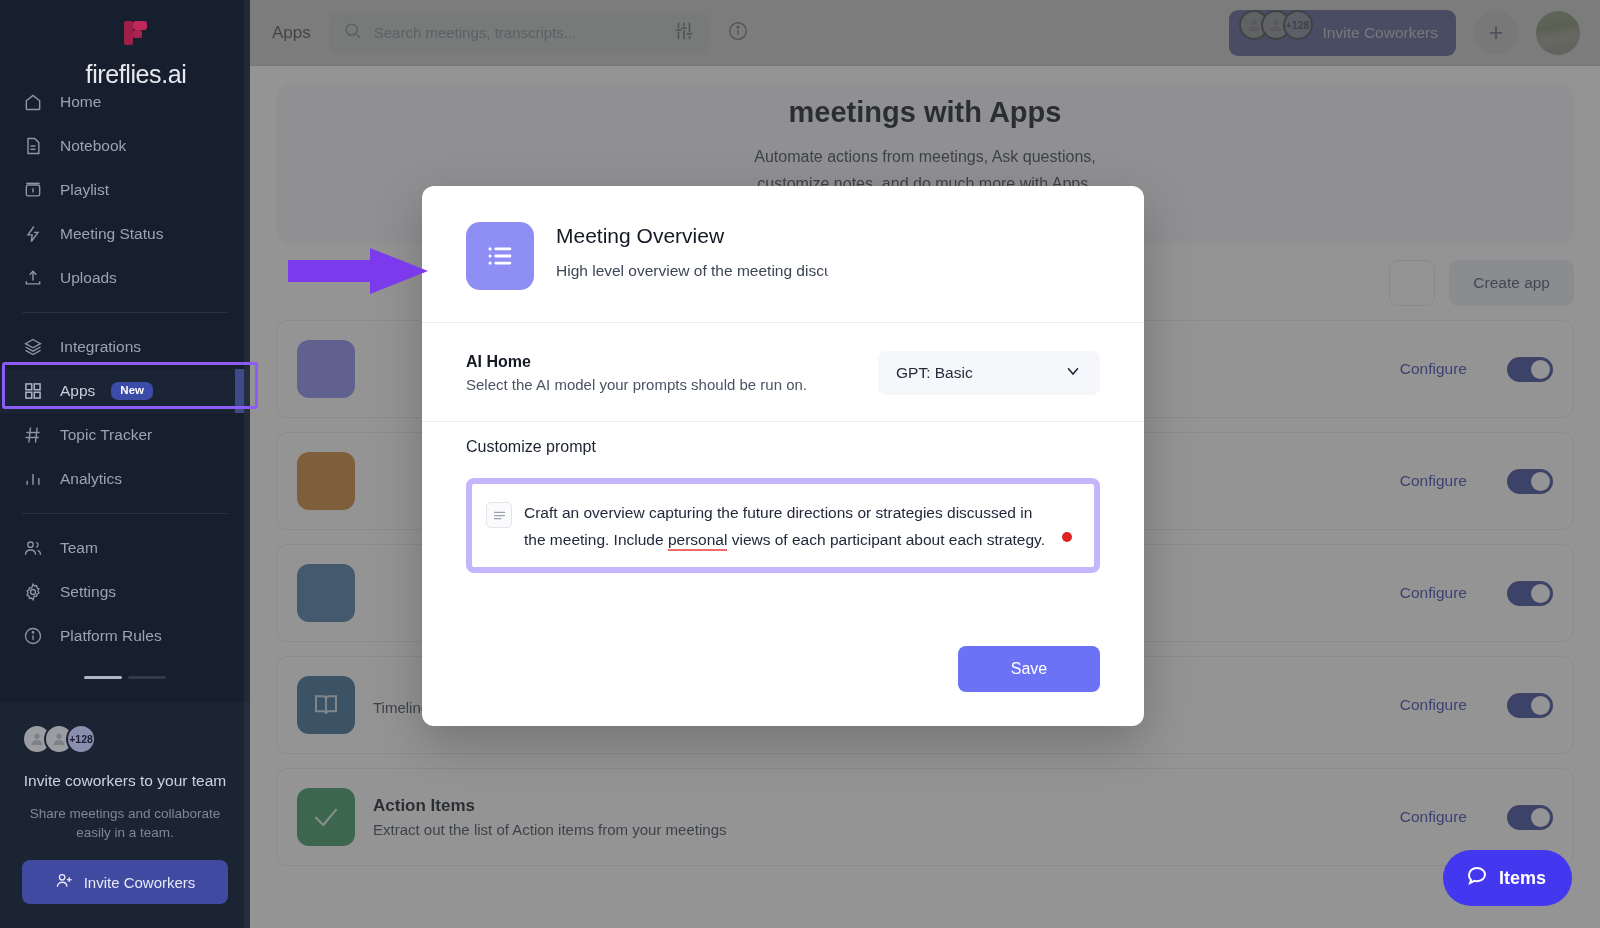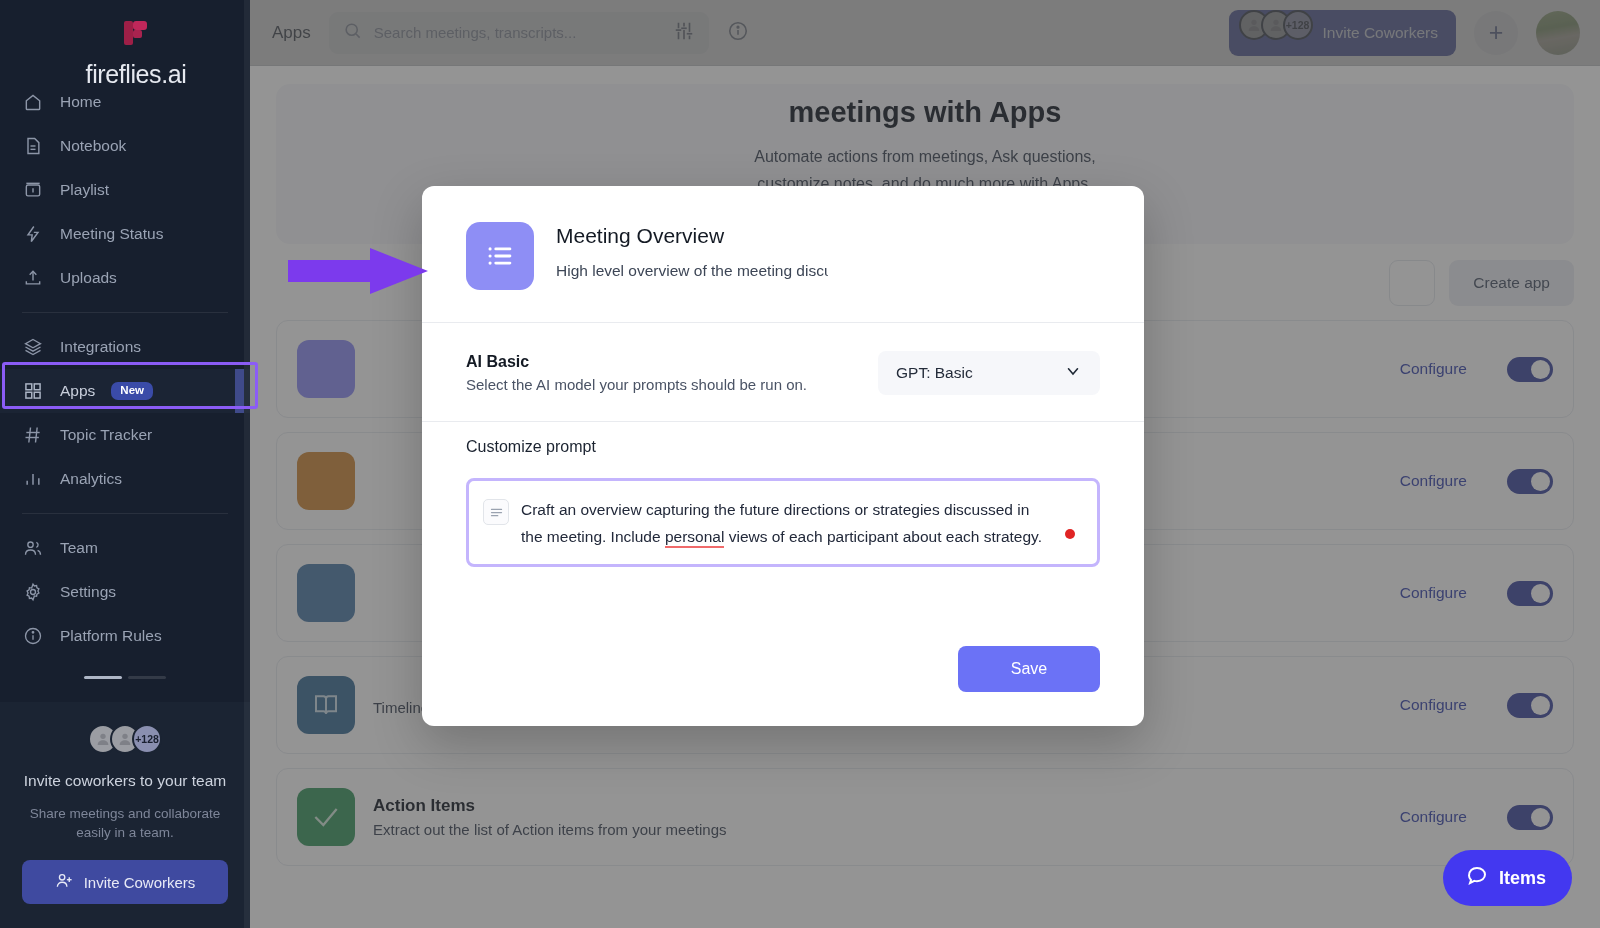--- a/index.html
+++ b/index.html
@@ -57,21 +57,21 @@
   .pager {
     display: flex; gap: 6px; justify-content: center; margin-top: 18px; margin-bottom: 16px;
   }
   .pager span { display: block; width: 38px; height: 3px; border-radius: 2px; background: rgba(255,255,255,0.12); }
   .pager span.on { background: #aeb6c6; }
 
   .invite-panel {
     margin-top: auto; background: #1b2433; padding: 22px 22px 24px 22px;
     text-align: center;
   }
-  .avatar-stack { display: flex; justify-content: center; margin-bottom: 16px; }
+  .avatar-stack { display: flex; justify-content: flex-start; margin-bottom: 16px; }
   .av { width: 30px; height: 30px; border-radius: 50%; background: #9b9da3; margin-left: -8px;
         border: 2px solid #1b2433; display:flex;align-items:center;justify-content:center; }
   .av:first-child { margin-left: 0; }
   .av.count { background: #8a8fb0; color: #1a2030; font-size: 10.5px; font-weight: 700; }
   .invite-title { color: #cdd3de; font-size: 15.5px; line-height: 1.42; margin-bottom: 12px; }
   .invite-sub { color: #7e8699; font-size: 13.5px; line-height: 1.42; margin-bottom: 18px; }
   .invite-btn {
     background: #3f4aa0; color: #e8eaf6; border-radius: 8px; height: 44px;
     display: flex; align-items: center; justify-content: center; gap: 10px;
     font-size: 15px; cursor: pointer;
@@ -171,21 +171,21 @@
   .model-sub { font-size: 15px; color: #4a5365; }
   .model-select {
     width: 222px; height: 44px; background: #f6f7fa; border-radius: 8px;
     display: flex; align-items: center; justify-content: space-between; padding: 0 18px;
     font-size: 15.5px; color: #242c3a; cursor: pointer;
   }
 
   .prompt-section { padding: 16px 44px 0 44px; }
   .prompt-label { font-size: 16px; color: #1b2330; margin-bottom: 22px; }
   .prompt-box {
-    border: 3px solid #c4b5fd; border-radius: 8px; min-height: 86px;
+    border: 6px solid #c4b5fd; border-radius: 8px; min-height: 86px;
     display: flex; padding: 16px 18px 14px 14px; gap: 12px; position: relative;
   }
   .prompt-icon {
     width: 26px; height: 26px; border: 1px solid #e2e5ea; border-radius: 5px; flex: 0 0 26px;
     display:flex;align-items:center;justify-content:center; margin-top: 2px; background: #fbfbfd;
   }
   .prompt-text { font-size: 15.5px; color: #22293a; line-height: 1.72; flex: 1; padding-right: 28px; }
   .prompt-text .misspell {
     border-bottom: 2.5px solid #f06a6a; padding-bottom: 1px;
   }
@@ -542,21 +542,21 @@
       <div class="modal-head-text">
         <div class="modal-title">Meeting Overview</div>
         <div class="modal-desc">High level overview of the meeting discu</div>
       </div>
     </div>
 
     <div class="modal-divider"></div>
 
     <div class="model-row">
       <div class="model-text">
-        <div class="model-title">AI Basic</div>
+        <div class="model-title">AI Home</div>
         <div class="model-sub">Select the AI model your prompts should be run on.</div>
       </div>
       <div class="model-select">
         <span>GPT: Basic</span>
         <span>
           <svg width="18" height="18" viewBox="0 0 24 24" fill="none" stroke="#1f2936" stroke-width="2.1" stroke-linecap="round">
               <polyline points="6,9 12,16 18,9"></polyline>
             </svg>
         </span>
       </div>

